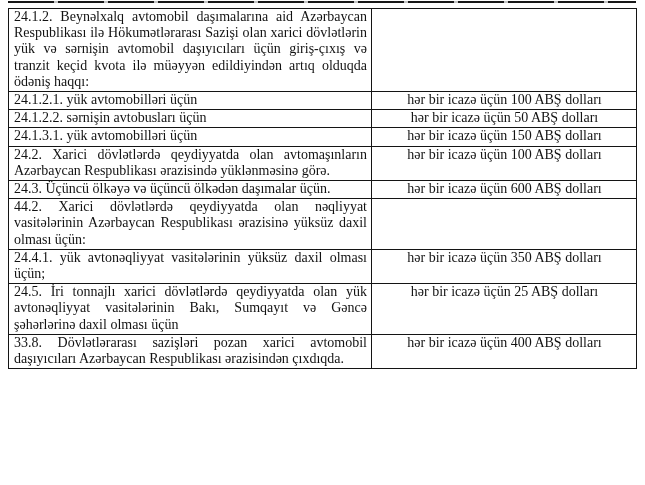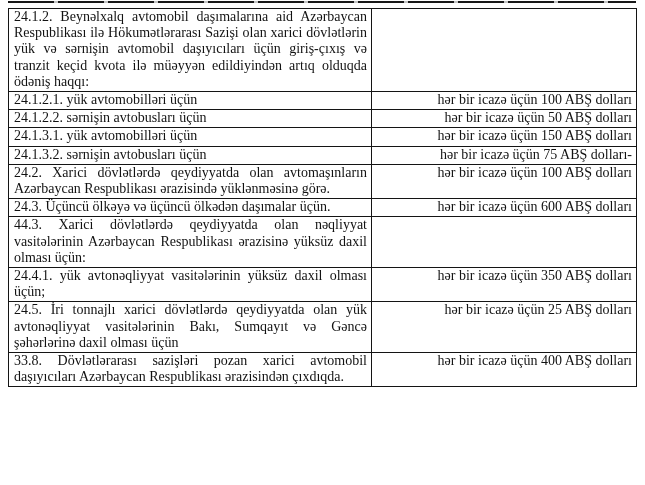--- a/index.html
+++ b/index.html
@@ -44,21 +44,21 @@
       color: #121212;
       overflow: hidden;
       margin-top: 20px;
     }
     td.item-cell {
       width: 363px;
       text-align: justify;
     }
     td.fee-cell {
       width: 265px;
-      text-align: right;
+      text-align: center;
       padding-left: 6px;
     }
   </style>
 </head>
 <body>
 
 <div class="page">
   <div class="crop-line"></div>
   <table class="fee-table">
     <colgroup>
@@ -76,33 +76,29 @@
         </tr>
         <tr>
           <td class="item-cell">24.1.2.2. sərnişin avtobusları üçün</td>
           <td class="fee-cell">hər bir icazə üçün 50 ABŞ dolları</td>
         </tr>
         <tr>
           <td class="item-cell">24.1.3.1. yük avtomobilləri üçün</td>
           <td class="fee-cell">hər bir icazə üçün 150 ABŞ dolları</td>
         </tr>
         <tr>
-          <td class="item-cell">24.1.3.2. sərnişin avtobusları üçün</td>
-          <td class="fee-cell">hər bir icazə üçün 75 ABŞ dolları-</td>
-        </tr>
-        <tr>
           <td class="item-cell">24.2. Xarici dövlətlərdə qeydiyyatda olan avtomaşınların Azərbaycan Respublikası ərazisində yüklənməsinə görə.</td>
           <td class="fee-cell">hər bir icazə üçün 100 ABŞ dolları</td>
         </tr>
         <tr>
           <td class="item-cell">24.3. Üçüncü ölkəyə və üçüncü ölkədən daşımalar üçün.</td>
           <td class="fee-cell">hər bir icazə üçün 600 ABŞ dolları</td>
         </tr>
         <tr>
-          <td class="item-cell">44.3.  Xarici dövlətlərdə qeydiyyatda olan nəqliyyat vasitələrinin Azərbaycan Respublikası ərazisinə yüksüz daxil olması üçün:</td>
+          <td class="item-cell">44.2.  Xarici dövlətlərdə qeydiyyatda olan nəqliyyat vasitələrinin Azərbaycan Respublikası ərazisinə yüksüz daxil olması üçün:</td>
           <td class="fee-cell"></td>
         </tr>
         <tr>
           <td class="item-cell">24.4.1. yük avtonəqliyyat vasitələrinin yüksüz daxil olması üçün;</td>
           <td class="fee-cell">hər bir icazə üçün 350 ABŞ dolları</td>
         </tr>
         <tr>
           <td class="item-cell">24.5. İri tonnajlı xarici dövlətlərdə qeydiyyatda olan yük avtonəqliyyat vasitələrinin Bakı, Sumqayıt və Gəncə şəhərlərinə daxil olması üçün</td>
           <td class="fee-cell">hər bir icazə üçün 25 ABŞ dolları</td>
         </tr>

